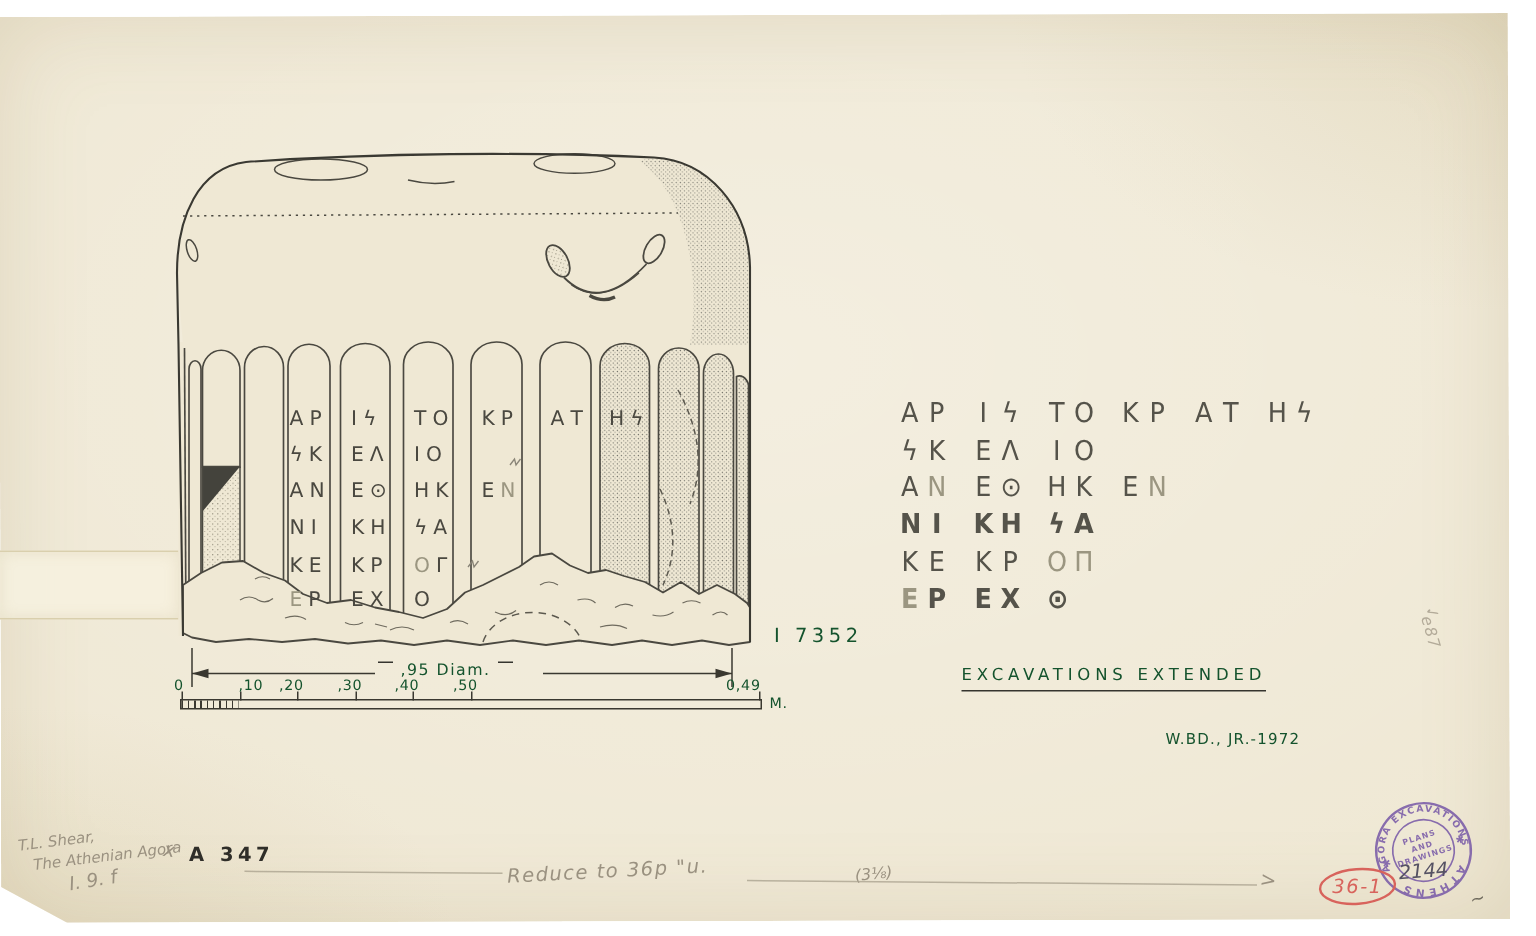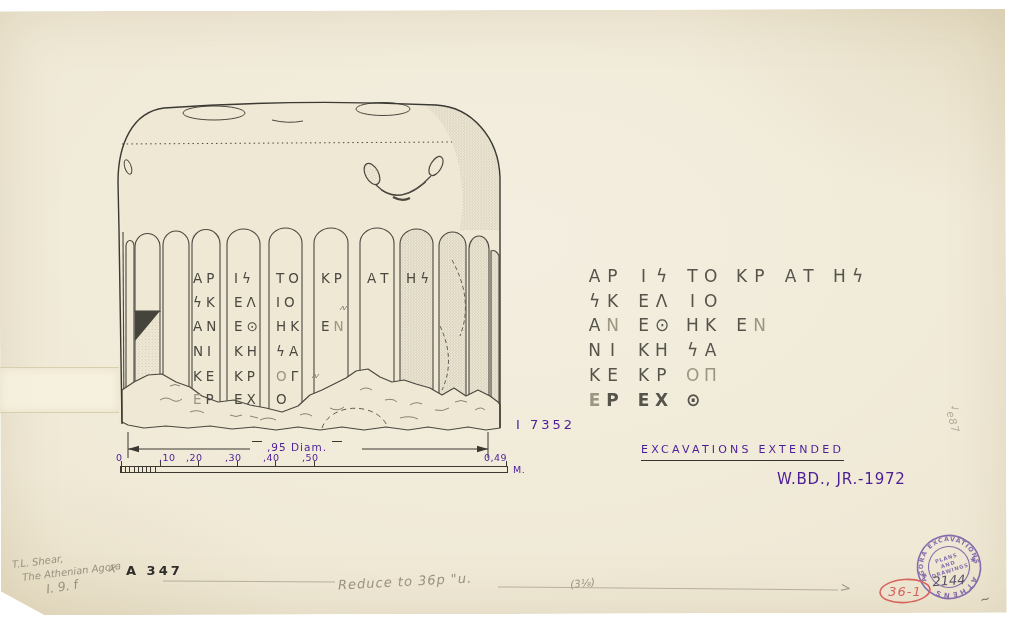--- a/index.html
+++ b/index.html
@@ -18,36 +18,36 @@
     clip-path: polygon(0px 0px,1006px 0px,1006px 604px,44px 604px,0px 580px);
     transform: rotate(-0.15deg);
   }
   .tape{
     position:absolute;left:0;top:367px;width:119px;height:44px;
     background:rgba(246,240,222,.95);
     border-top:1px solid #d9cfad;border-bottom:1px solid #d9cfad;
     box-shadow: inset 0 0 10px rgba(160,140,90,.15);
   }
   .abs{position:absolute;}
-  .ink{color:#4c1d95;}
+  .ink{color:#14532d;}
   .pencil{color:#9a9180;font-style:italic;}
   .label-cat{left:516px;top:417px;font-size:13px;letter-spacing:3px;}
   .dim-label{left:252px;top:441px;font-size:10.5px;letter-spacing:1px;display:flex;gap:5px;}
   .dash{display:inline-block;width:10px;height:0;border-top:1.3px solid #35342e;}
   .scalebar{left:120px;top:466px;width:386px;height:5px;border:1px solid #3a3830;box-sizing:content-box;}
   .scalebar .hatch{position:absolute;left:0;top:0;width:38px;height:100%;
      background:repeating-linear-gradient(90deg,#3a3830 0 1px,transparent 1px 4.2px);}
   .scalebar .tick{position:absolute;top:-6px;width:1px;height:6px;background:#3a3830;}
   .scale-num{font-size:9.5px;letter-spacing:.5px;top:452px;}
-  .ext-row{position:absolute;left:588px;white-space:nowrap;color:#55534a;}
+  .ext-row{position:absolute;left:600px;white-space:nowrap;color:#55534a;}
   .ext-ch{display:inline-block;width:13px;margin-right:5px;text-align:center;font-size:17px;transform:scaleY(1.07);}
   .ext-grp{margin-right:13px;}
   .restored{color:#9b9681;}
   .caption{left:641px;top:443px;font-size:11px;letter-spacing:3.2px;padding-bottom:4px;border-bottom:1.3px solid #35342e;}
-  .credit{left:777px;top:470px;font-size:15px;letter-spacing:.8px;}
+  .credit{left:777px;top:488px;font-size:10px;letter-spacing:.8px;}
   .a347{left:126px;top:563px;font-size:13px;letter-spacing:3px;font-weight:bold;color:#2f2e29;}
   .pline{position:absolute;height:1px;background:#a79f8c;opacity:.75;}
   .glyphs{fill:#4a4840;font-size:13.5px;font-family:"DejaVu Sans",sans-serif;}
   .restored-g{fill:#9b9681;}
   .stamp-purple{fill:#7a5ca8;}
   svg text{user-select:none;}
 </style>
 </head>
 <body>
 
@@ -205,21 +205,21 @@
 <span class="abs ink scale-num" style="left:225px;">,30</span>
 <span class="abs ink scale-num" style="left:263px;">,40</span>
 <span class="abs ink scale-num" style="left:302px;">,50</span>
 <span class="abs ink scale-num" style="left:484px;">0,49</span>
 <span class="abs ink scale-num" style="left:513px;top:464px;">M.</span>
 
 <div>
     <div class="ext-row" style="top: 266px;"><span class="ext-grp"><span class="ext-ch">Α</span><span class="ext-ch">Ρ</span></span><span class="ext-grp"><span class="ext-ch">Ι</span><span class="ext-ch">ϟ</span></span><span class="ext-grp"><span class="ext-ch">Τ</span><span class="ext-ch">Ο</span></span><span class="ext-grp"><span class="ext-ch">Κ</span><span class="ext-ch">Ρ</span></span><span class="ext-grp"><span class="ext-ch">Α</span><span class="ext-ch">Τ</span></span><span class="ext-grp"><span class="ext-ch">Η</span><span class="ext-ch">ϟ</span></span></div>
     <div class="ext-row" style="top: 291px;"><span class="ext-grp"><span class="ext-ch">ϟ</span><span class="ext-ch">Κ</span></span><span class="ext-grp"><span class="ext-ch">Ε</span><span class="ext-ch">Λ</span></span><span class="ext-grp"><span class="ext-ch">Ι</span><span class="ext-ch">Ο</span></span></div>
     <div class="ext-row" style="top: 315px;"><span class="ext-grp"><span class="ext-ch">Α</span><span class="ext-ch restored">Ν</span></span><span class="ext-grp"><span class="ext-ch">Ε</span><span class="ext-ch">⊙</span></span><span class="ext-grp"><span class="ext-ch">Η</span><span class="ext-ch">Κ</span></span><span class="ext-grp"><span class="ext-ch">Ε</span><span class="ext-ch restored">Ν</span></span></div>
-    <div class="ext-row" style="top: 340px;"><span class="ext-grp"><span class="ext-ch">Ν</span><span class="ext-ch">Ι</span></span><span class="ext-grp"><span class="ext-ch">Κ</span><span class="ext-ch">Η</span></span><span class="ext-grp"><span class="ext-ch">ϟ</span><span class="ext-ch">Α</span></span></div>
+    <div class="ext-row" style="top: 340px; font-weight: bold;"><span class="ext-grp"><span class="ext-ch">Ν</span><span class="ext-ch">Ι</span></span><span class="ext-grp"><span class="ext-ch">Κ</span><span class="ext-ch">Η</span></span><span class="ext-grp"><span class="ext-ch">ϟ</span><span class="ext-ch">Α</span></span></div>
     <div class="ext-row" style="top: 365px;"><span class="ext-grp"><span class="ext-ch">Κ</span><span class="ext-ch">Ε</span></span><span class="ext-grp"><span class="ext-ch">Κ</span><span class="ext-ch">Ρ</span></span><span class="ext-grp"><span class="ext-ch restored">Ο</span><span class="ext-ch restored">Π</span></span></div>
     <div class="ext-row" style="top: 390px; font-weight: bold;"><span class="ext-grp"><span class="ext-ch restored">Ε</span><span class="ext-ch">Ρ</span></span><span class="ext-grp"><span class="ext-ch">Ε</span><span class="ext-ch">Χ</span></span><span class="ext-grp"><span class="ext-ch">⊙</span></span></div>
   </div>
 <div class="abs ink caption">EXCAVATIONS EXTENDED</div>
 <div class="abs ink credit">W.BD., JR.-1972</div>
 
 <span class="abs pencil" style="left:12px;top:556px;font-size:10px;transform:rotate(-7deg);">T.L. Shear,</span>
 <span class="abs pencil" style="left:22px;top:566px;font-size:10px;transform:rotate(-7deg);">The Athenian Agora</span>
 <span class="abs pencil" style="left:46px;top:579px;font-size:12.5px;transform:rotate(-9deg);">I. 9. f</span>
 <span class="abs pencil" style="left:109px;top:560px;font-size:13px;transform:rotate(8deg);">x</span>

